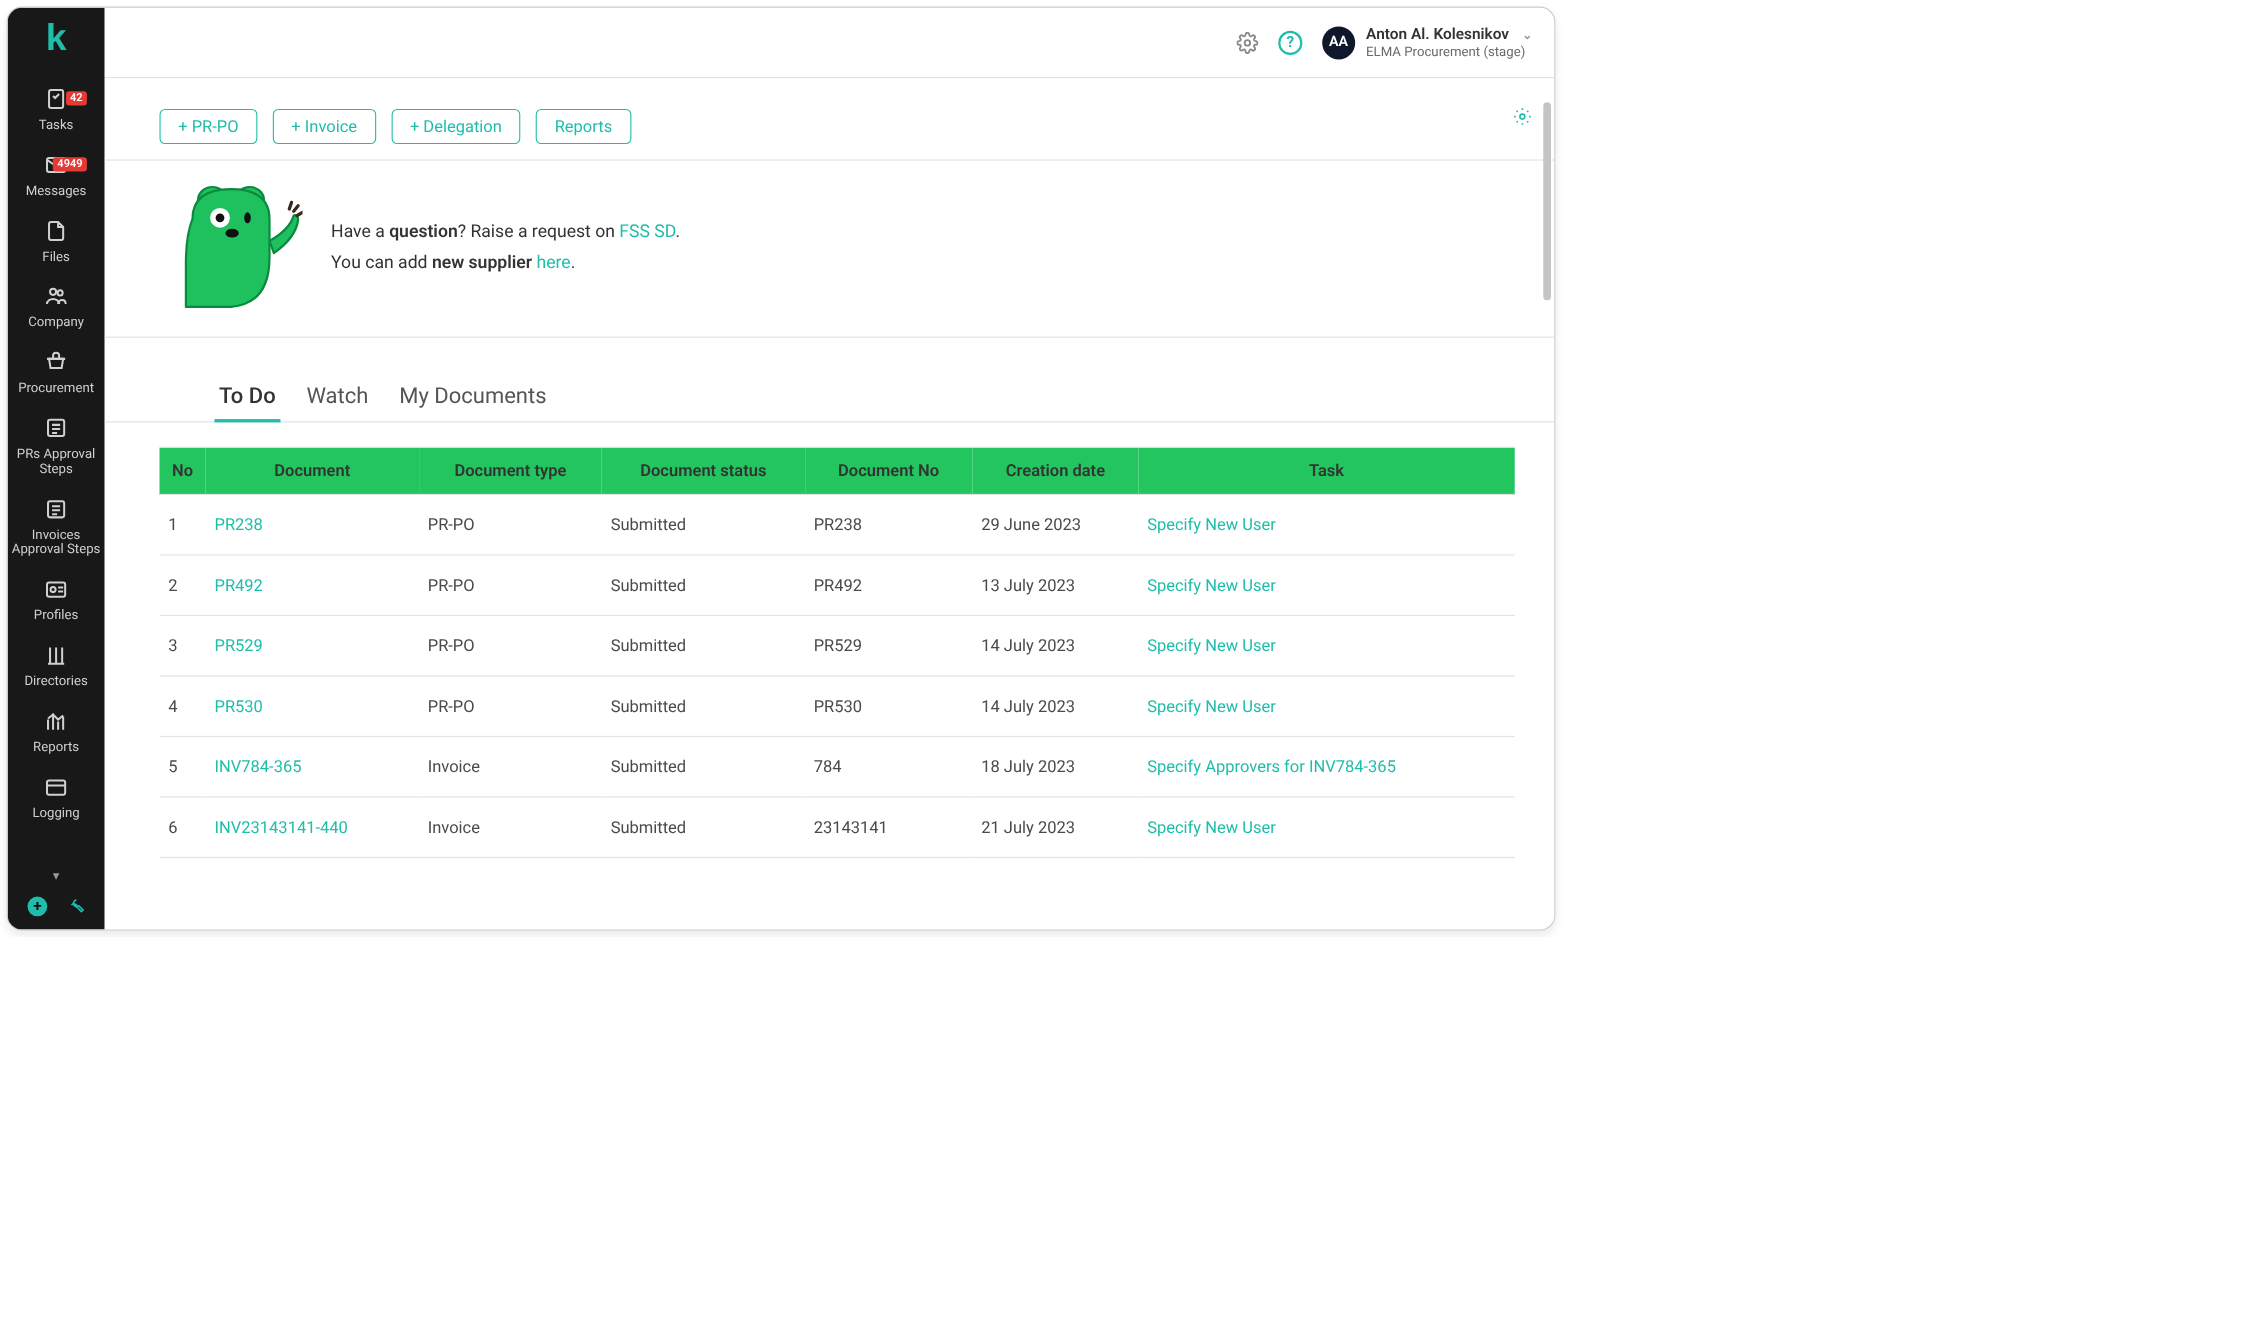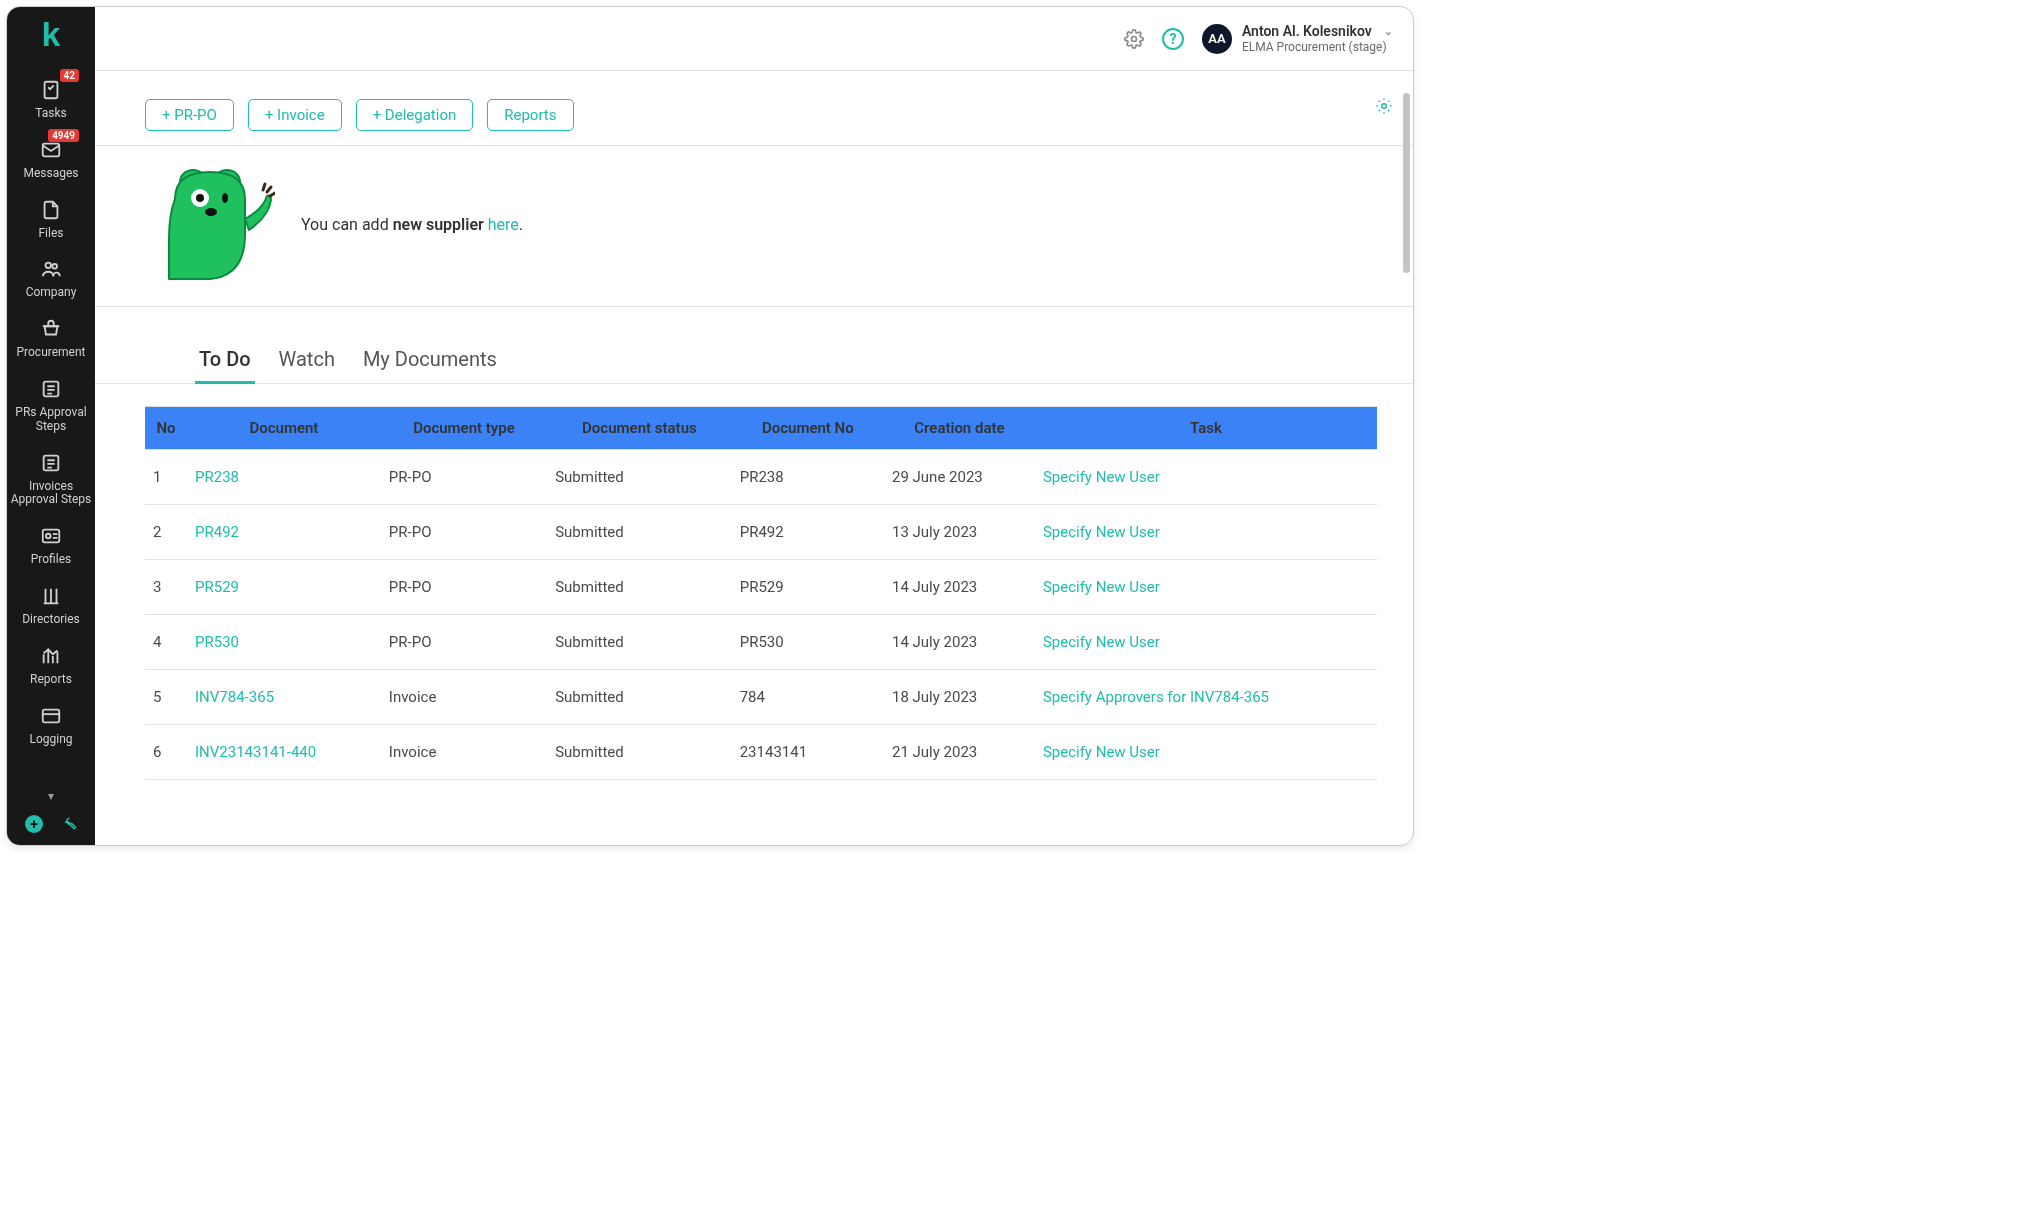--- a/index.html
+++ b/index.html
@@ -64,21 +64,21 @@
     text-align: center;
   }
   .nav-item .ic {
     width: 26px; height: 26px;
     display: flex; align-items: center; justify-content: center;
     color: #d0d0d0;
   }
   .nav-item .lbl { line-height: 1.15; }
   .badge {
     position: absolute;
-    top: 0;
+    top: 14px;
     right: 16px;
     background: var(--red);
     color: #fff;
     font-size: 10px;
     font-weight: 600;
     padding: 1px 4px;
     border-radius: 3px;
     line-height: 1.1;
   }
   .sidebar-footer {
@@ -176,21 +176,21 @@
     content: ""; position: absolute; left:0; right:0; bottom:-1px;
     height: 3px; background: var(--teal);
   }
   .tab.active { color: #333; font-weight:500; }
 
   
   table { width: calc(100% - 86px); margin: 22px 36px 0 50px; border-collapse: collapse; font-size: 15px;}
   thead th {
     text-align: left; font-weight: 600; color:#333;
     padding: 12px 8px; border-top:1px solid var(--border); border-bottom:1px solid var(--border);
-    background:#3b82f6;
+    background:#22c55e;
   }
   tbody td { padding: 18px 8px; border-bottom:1px solid var(--border); vertical-align:top;}
   tbody td:first-child { width: 42px; }
   .lnk { color: var(--teal); text-decoration:none; }
 
   .scrollbar-fake {
     position:absolute; right:2px; top:0; bottom:0; width:10px;
   }
   .scrollbar-fake .thumb { position:absolute; right:1px; top:22px; width:7px; height:180px; background:#c4c4c4; border-radius:4px;}
 </style>
@@ -386,20 +386,23 @@
             <ellipse cx="66" cy="48" rx="6" ry="4" fill="#111"></ellipse>
             <g stroke="#3a2a1a" stroke-width="3" stroke-linecap="round">
               <line x1="118" y1="26" x2="120" y2="20"></line>
               <line x1="122" y1="28" x2="126" y2="23"></line>
               <line x1="125" y1="32" x2="130" y2="29"></line>
             </g>
           </svg>
         </div>
         <div class="hero-text">
           <p>
+            <span>Have a </span><b>question</b><span>? Raise a request on </span><a href="#" class="lnk">FSS SD</a><span>.</span>
+          </p>
+          <p>
             <span>You can add </span><b>new supplier</b><span> </span><a href="#" class="lnk">here</a><span>.</span>
           </p>
         </div>
       </div>
 
       <div class="tabs">
         <div class="tab active">To Do</div>
         <div class="tab">Watch</div>
         <div class="tab">My Documents</div>
       </div>

